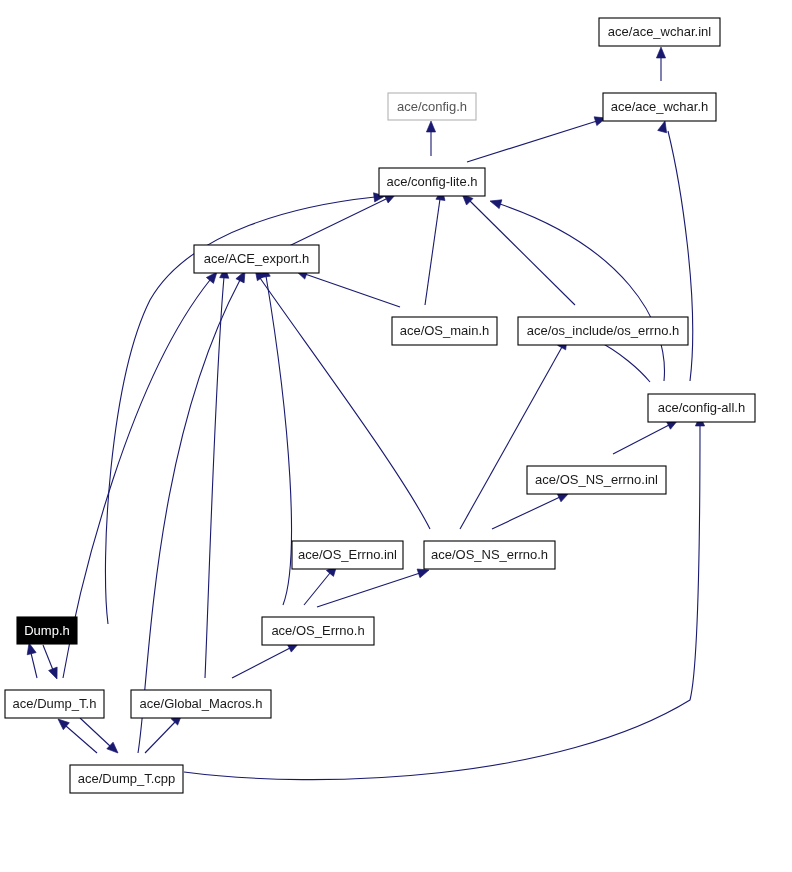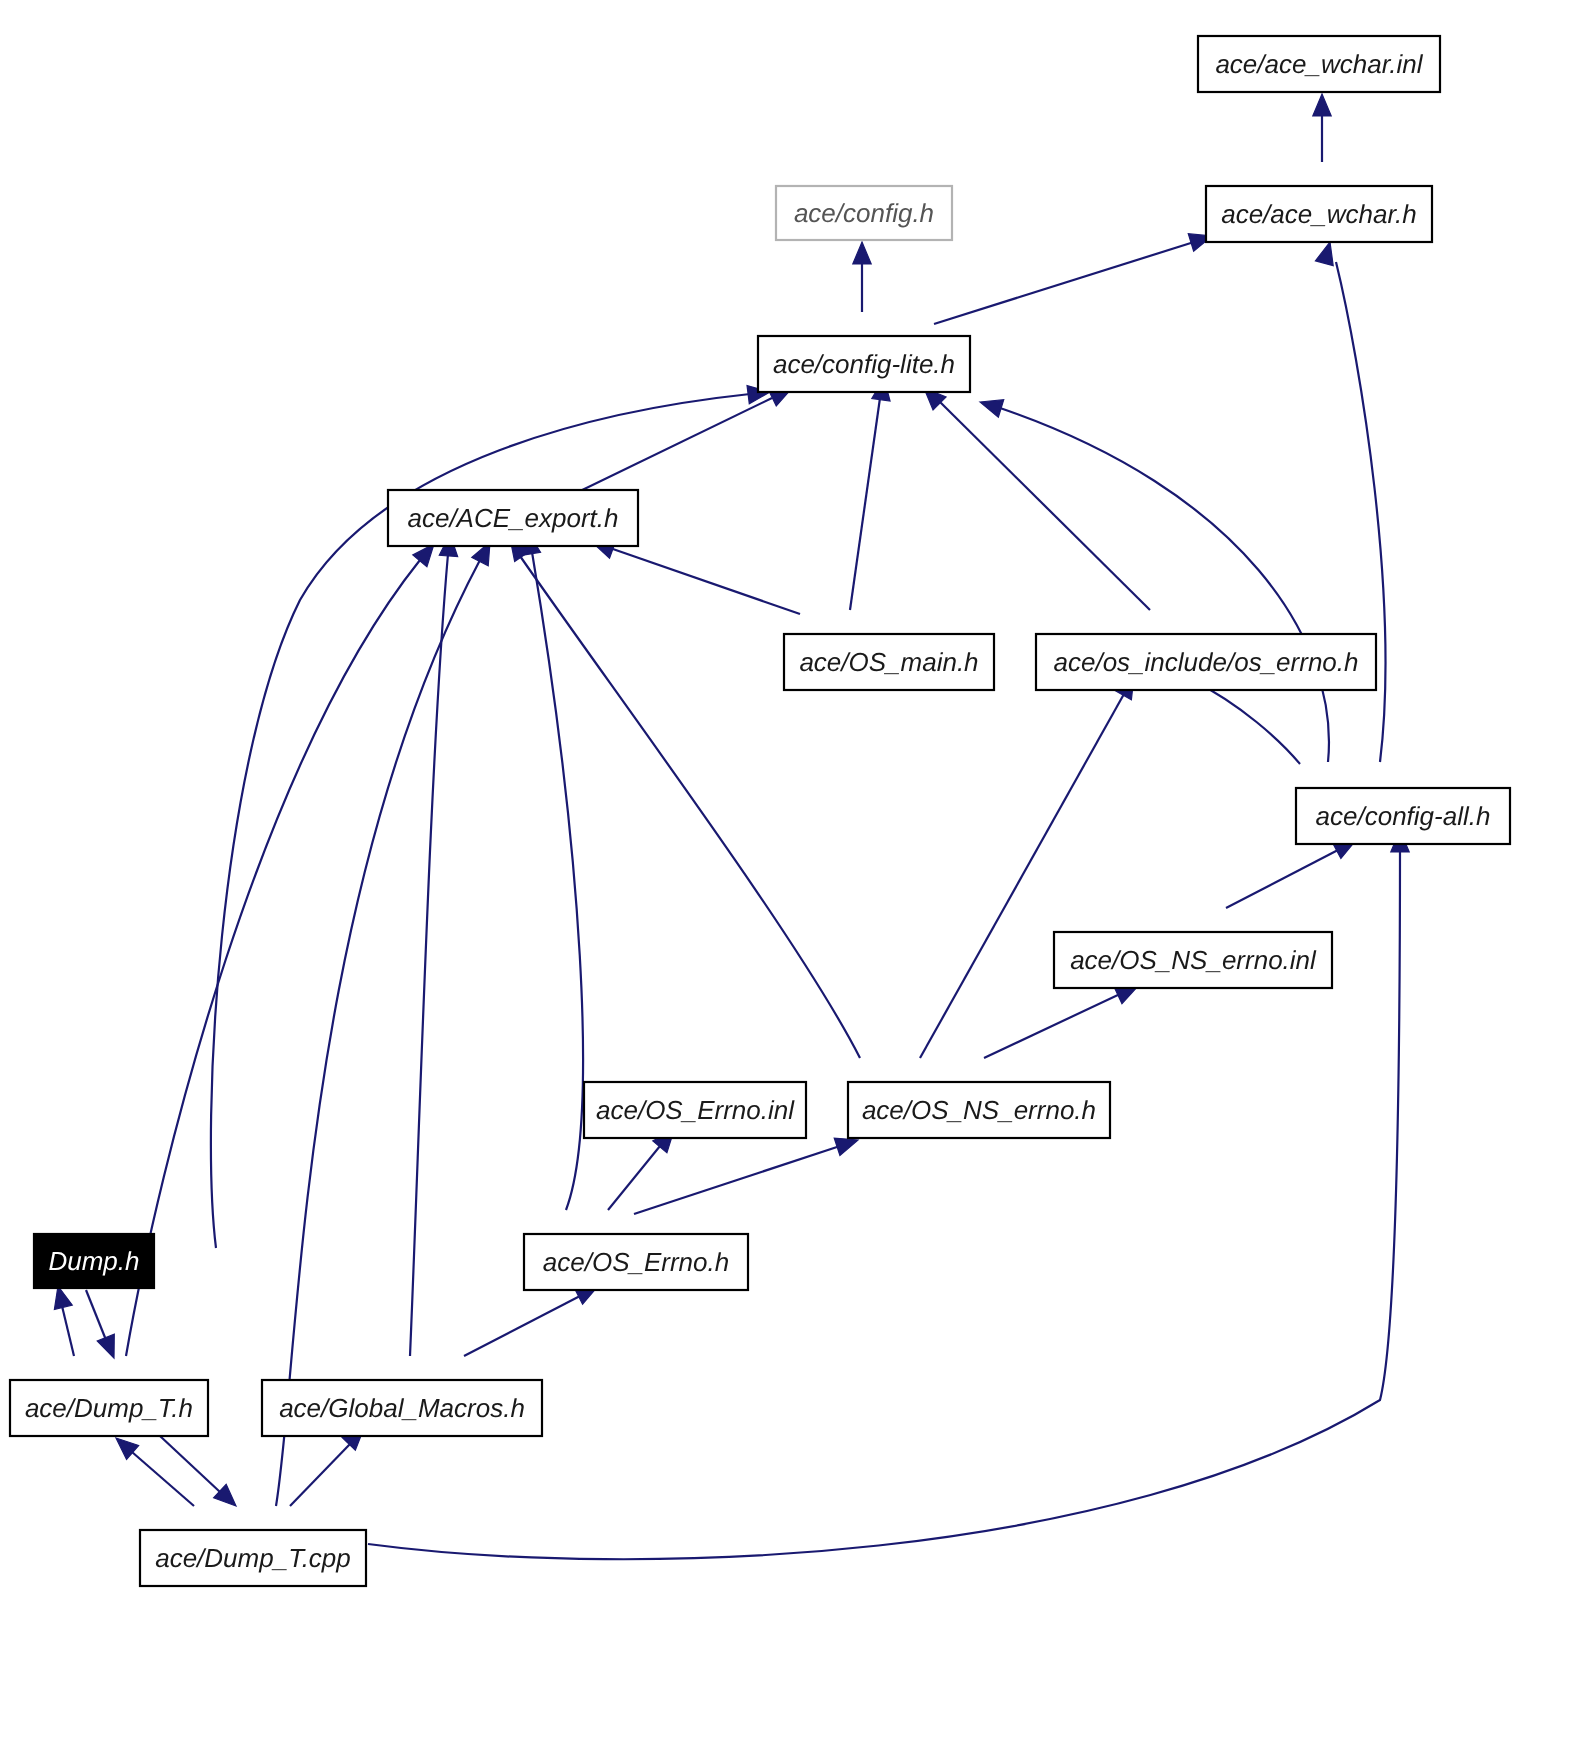--- a/index.html
+++ b/index.html
@@ -10,21 +10,20 @@
   body {
     width: 792px;
     height: 872px;
     font-family: "Liberation Sans", sans-serif;
     overflow: hidden;
   }
   #graph-root {
     position: relative;
     width: 792px;
     height: 872px;
-    font-style: italic;
   }
   svg#depgraph {
     display: block;
     width: 792px;
     height: 872px;
   }
   .edge-path {
     fill: none;
     stroke: #191970;
     stroke-width: 1.1;

